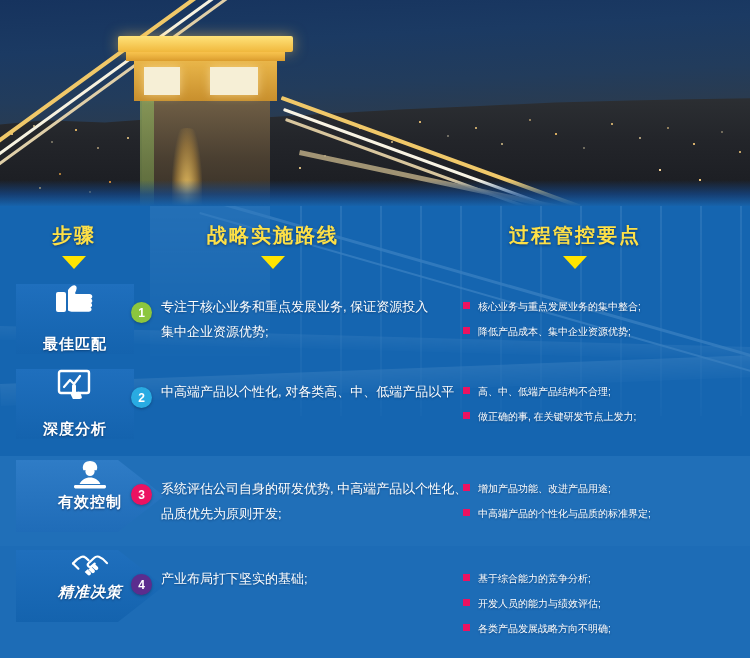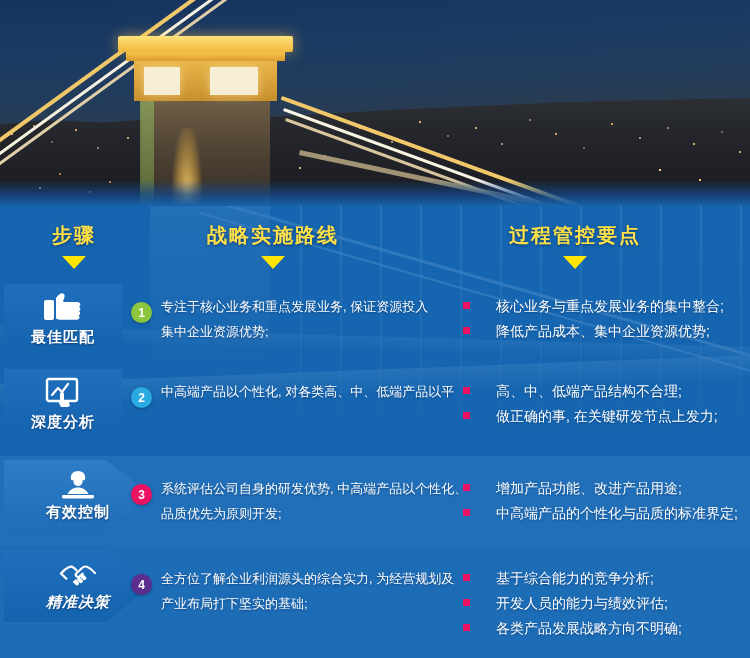--- a/index.html
+++ b/index.html
@@ -123,42 +123,42 @@
   .hd3 { left:440px; top:16px; width:270px; }
 
   
   .rows { position:absolute; left:0; top:278px; width:750px; height:380px; }
   .row { position:absolute; left:0; width:750px; }
   .r1 { top:0;   height:85px; }
   .r2 { top:85px;  height:85px; }
   .r3 { top:178px; height:90px; }
   .r4 { top:268px; height:112px; }
 
-  .tile { position:absolute; left:4px; top:6px; width:118px; height:70px;
+  .tile { position:absolute; left:16px; top:6px; width:118px; height:70px;
      background:linear-gradient(180deg,#1f6fbd 0%,#1463ae 100%);
-     display:flex; flex-direction:column; align-items:center; justify-content:center; gap:6px; }
+     display:flex; flex-direction:column; align-items:center; justify-content:space-between; gap:6px; }
   .tile.chev { width:148px; clip-path:polygon(0 0,102px 0,148px 50%,102px 100%,0 100%); }
   .tile.chev.lighter { background:linear-gradient(180deg,#2f7cc6 0%,#1f6cb8 100%); }
   .tile-icon { width:40px; height:30px; display:block; }
   .tile-label { color:#ffffff; font-size:15px; font-weight:bold; letter-spacing:1px; white-space:nowrap;
      text-shadow:0 1px 2px rgba(0,25,60,.5); }
 
   .badge { position:absolute; left:131px; width:21px; height:21px; border-radius:50%;
      color:#fff; font-size:12px; font-weight:bold; display:flex; align-items:center; justify-content:center;
      box-shadow:0 1px 3px rgba(0,0,0,.28); }
 
   .mid { position:absolute; left:161px; width:285px; color:#ffffff;
      font-size:13px; line-height:25px; }
   .mid div { white-space:nowrap; text-shadow:0 1px 2px rgba(0,30,70,.45); }
 
   .right { position:absolute; left:463px; width:287px; }
   .bullet-row { display:flex; align-items:flex-start; gap:8px; height:25px; }
   .bullet { width:7px; height:7px; background:#ec1261; margin-top:8px; flex:none; }
-  .bullet-txt { color:#ffffff; font-size:14px; line-height:25px; white-space:nowrap;
-     text-shadow:0 1px 2px rgba(0,30,70,.45);margin-left:18px; }
+  .bullet-txt { color:#ffffff; font-size:10px; line-height:25px; white-space:nowrap;
+     text-shadow:0 1px 2px rgba(0,30,70,.45); }
 </style>
 </head>
 <body>
 
 <div id="page">
 
   <div class="hero">
     <div class="hero-sky"></div>
     <div class="hero-hills"></div>
     <div class="hero-citylights"></div>
@@ -311,21 +311,20 @@
             <path fill="#fff" d="M24.6 13.8l3.1 3c.8.8.8 2 0 2.8-.8.8-2 .8-2.8 0l-3.2-3.1 2.9-2.7z"></path>
             <path fill="#fff" d="M21.2 16.8l3.1 3c.8.8.8 2 0 2.8-.8.8-2 .8-2.8 0l-3.2-3.1 2.9-2.7z"></path>
             <path fill="#fff" d="M17.6 19.3l2.8 2.7c.8.8.8 2 0 2.8-.8.8-2 .8-2.8 0L14.7 22l2.9-2.7z"></path>
             <path fill="none" stroke="#fff" stroke-width="2.2" stroke-linecap="round" d="M3 13.5l5.4 5.2"></path>
           </svg>
           <div class="tile-label">精准决策</div>
         </div>
       </div>
       <div class="badge" style="top:28px;background:#5b2d8e;">4</div>
       <div class="mid" style="top:20px;width:300px;">
-        <div>全方位了解企业利润源头的综合实力, 为经营规划及</div>
         <div>产业布局打下坚实的基础;</div>
       </div>
       <div class="right" style="top:20px">
         <div class="bullet-row">
           <span class="bullet"></span>
           <span class="bullet-txt">基于综合能力的竞争分析;</span>
         </div>
         <div class="bullet-row">
           <span class="bullet"></span>
           <span class="bullet-txt">开发人员的能力与绩效评估;</span>

